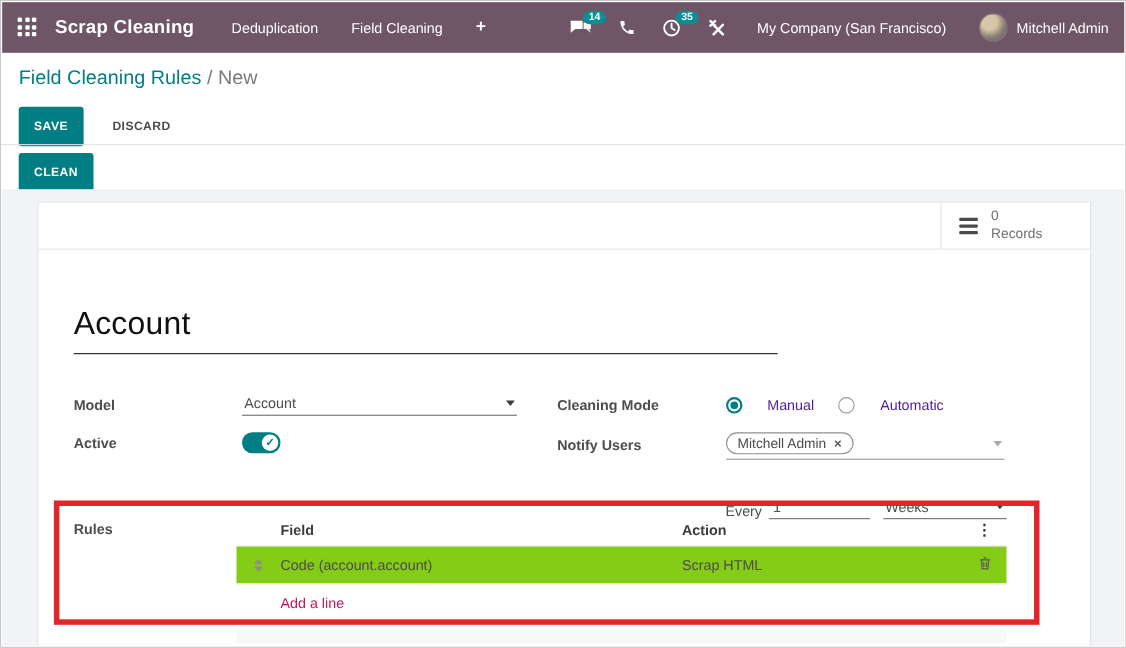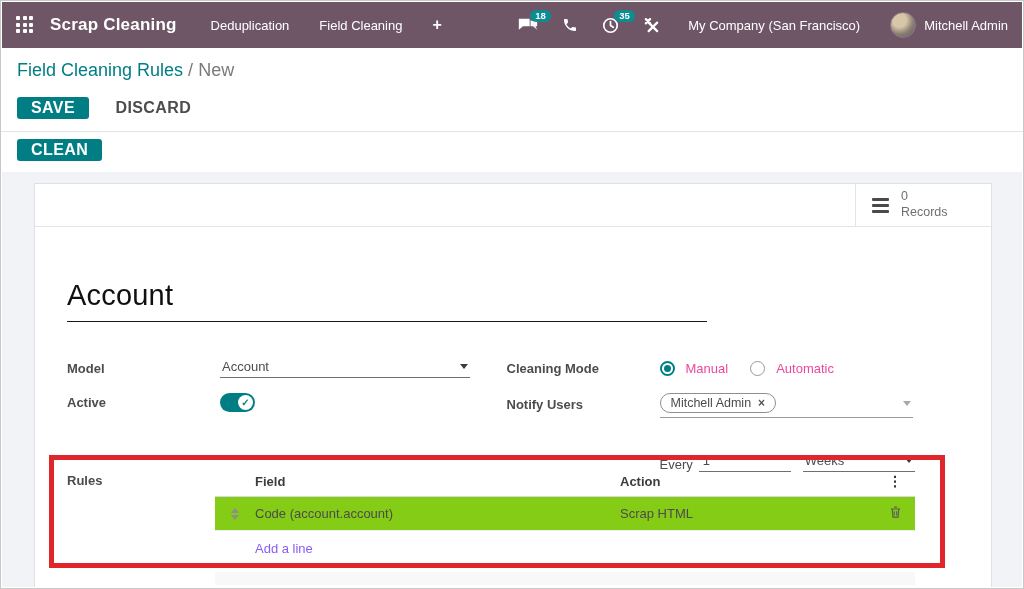--- a/index.html
+++ b/index.html
@@ -39,22 +39,22 @@
     border:1px solid #8a7688; margin-right:8px;
   }
   .user-name { font-size:13px; white-space:nowrap; }
 
   
   .breadcrumb { position:absolute; left:16px; top:59px; font-size:18px; }
   .breadcrumb .parent { color:#017e84; cursor:pointer; }
   .breadcrumb .sep, .breadcrumb .current { color:#7a7a7a; }
 
   .btn {
-    display:inline-block; font-size:16px; font-weight:bold; letter-spacing:.4px;
-    padding:2px 14px; border-radius:3px; cursor:pointer; border:none;
+    display:inline-block; font-size:11px; font-weight:bold; letter-spacing:.4px;
+    padding:12px 14px; border-radius:3px; cursor:pointer; border:none;
     font-family:"Liberation Sans", sans-serif;
     text-align:right;
   }
   .btn-primary { background:#017e84; color:#fff; }
   .btn-flat { background:transparent; color:#4c4c4c; }
   .save-row { position:absolute; left:16px; top:96px; }
   .panel-divider { position:absolute; left:0; right:0; top:130px; border-top:1px solid #e3e3e3; }
   .statusbar { position:absolute; left:16px; top:138px; }
 
   
@@ -104,21 +104,21 @@
   }
 
   .toggle { width:35px; height:19px; background:#017e84; border-radius:10px; position:relative; cursor:pointer; }
   .toggle .knob {
     position:absolute; right:2px; top:2px; width:15px; height:15px; border-radius:50%;
     background:#fff; color:#017e84; font-size:10px; font-weight:bold;
     display:flex; align-items:center; justify-content:center;
   }
 
   .radio-group { display:flex; align-items:center; gap:22px; }
-  .radio-item { display:flex; align-items:center; gap:11px; cursor:pointer; font-size:13px; color:#ec4899; }
+  .radio-item { display:flex; align-items:center; gap:23px; cursor:pointer; font-size:13px; color:#4c1d95; }
   .radio { width:15px; height:15px; border-radius:50%; flex:none; }
   .radio.on { border:2px solid #017e84; position:relative; }
   .radio.on::after {
     content:""; position:absolute; left:2px; top:2px; width:7px; height:7px;
     border-radius:50%; background:#017e84;
   }
   .radio.off { border:1px solid #979797; background:#fff; }
 
   .notify-field { width:253px; border-bottom:1px solid #9a9a9a; padding:2px 2px 4px 0; display:flex; align-items:center; }
   .tag-pill {
@@ -141,21 +141,21 @@
   .c-action { flex:1;margin-left:48px; }
   .c-ctrl { width:40px; flex:none; text-align:center; }
   .kebab { font-size:14px; font-weight:bold; color:#333; cursor:pointer; line-height:1; }
   .l-row { display:flex; align-items:center; background:#84cc16; padding:8px 0; border-bottom:1px solid #ececec; cursor:pointer; }
   .drag-handle { display:flex; flex-direction:column; gap:2px; cursor:grab; }
   .drag-handle i { width:0; height:0; border-left:4px solid transparent; border-right:4px solid transparent; }
   .drag-handle .up { border-bottom:5px solid #8e8e8e; }
   .drag-handle .dn { border-top:5px solid #8e8e8e; }
   .trash { cursor:pointer; display:inline-flex; }
   .l-add { padding:10px 0 10px 40px; }
-  .l-add span { color:#8b5cf6; cursor:pointer; }
+  .l-add span { color:#be185d; cursor:pointer; }
   .l-foot { height:13px; background:#f8f8f9; margin-top:6px; }
 
   .red-annotation {
     position:absolute; left:14px; top:228px; width:896px; height:113px;
     border:5px solid #e0252b; pointer-events:none; z-index:9;
   }
 </style>
 </head>
 <body>
 
@@ -175,21 +175,21 @@
   <div class="top-menu">Deduplication</div>
   <div class="top-menu">Field Cleaning</div>
   <div class="top-plus">+</div>
 
   <div class="systray">
     <div class="tray-icon">
       <svg width="20" height="17" viewBox="0 0 24 20">
         <path d="M1 2h13v9H6l-5 4z" fill="#fff"></path>
         <path d="M15 4h8v7h-2l2 4-5-4h-3z" fill="#fff" opacity=".95"></path>
       </svg>
-      <span class="badge">18</span>
+      <span class="badge">14</span>
     </div>
     <div class="tray-icon">
       <svg width="16" height="16" viewBox="0 0 24 24">
         <path fill="#fff" d="M6.62 10.79c1.44 2.83 3.76 5.14 6.59 6.59l2.2-2.21c.27-.27.67-.36 1.02-.24 1.12.37 2.33.57 3.57.57.55 0 1 .45 1 1V20c0 .55-.45 1-1 1-9.39 0-17-7.61-17-17 0-.55.45-1 1-1h3.5c.55 0 1 .45 1 1 0 1.25.2 2.45.57 3.57.11.35.03.74-.25 1.02l-2.2 2.2z"></path>
       </svg>
     </div>
     <div class="tray-icon">
       <svg width="17" height="17" viewBox="0 0 24 24">
         <circle cx="12" cy="12" r="9.5" fill="none" stroke="#fff" stroke-width="2.4"></circle>
         <path d="M12 6.5V12l4 2.5" fill="none" stroke="#fff" stroke-width="2.4" stroke-linecap="round"></path>

